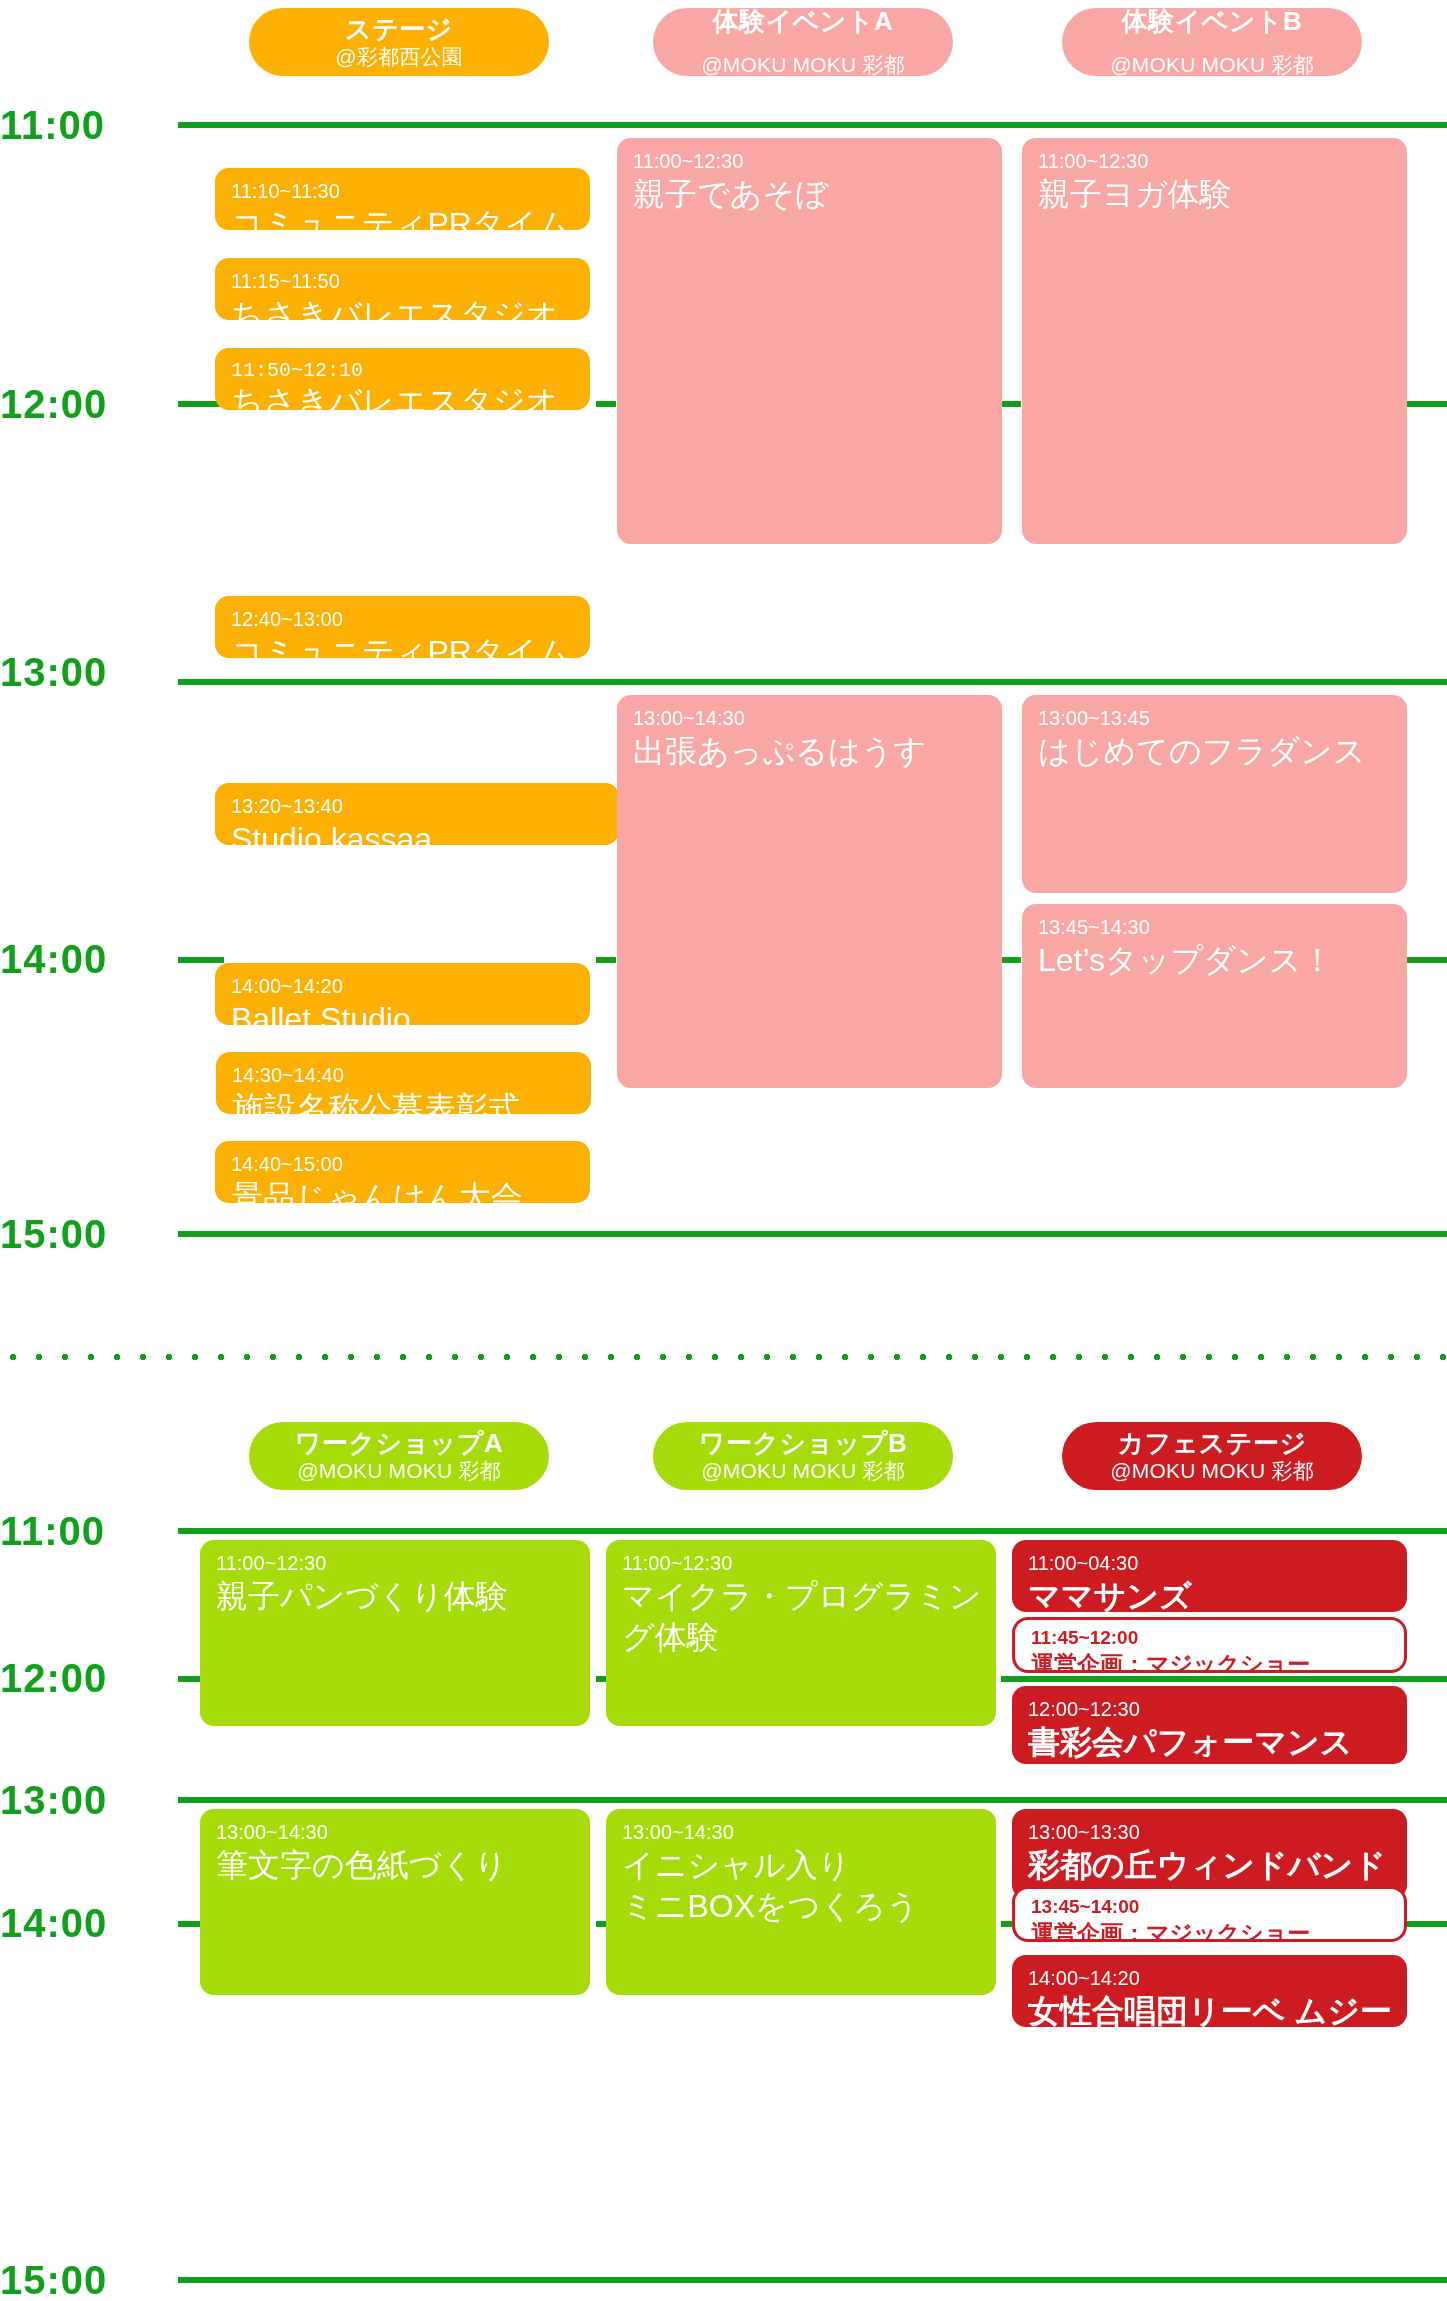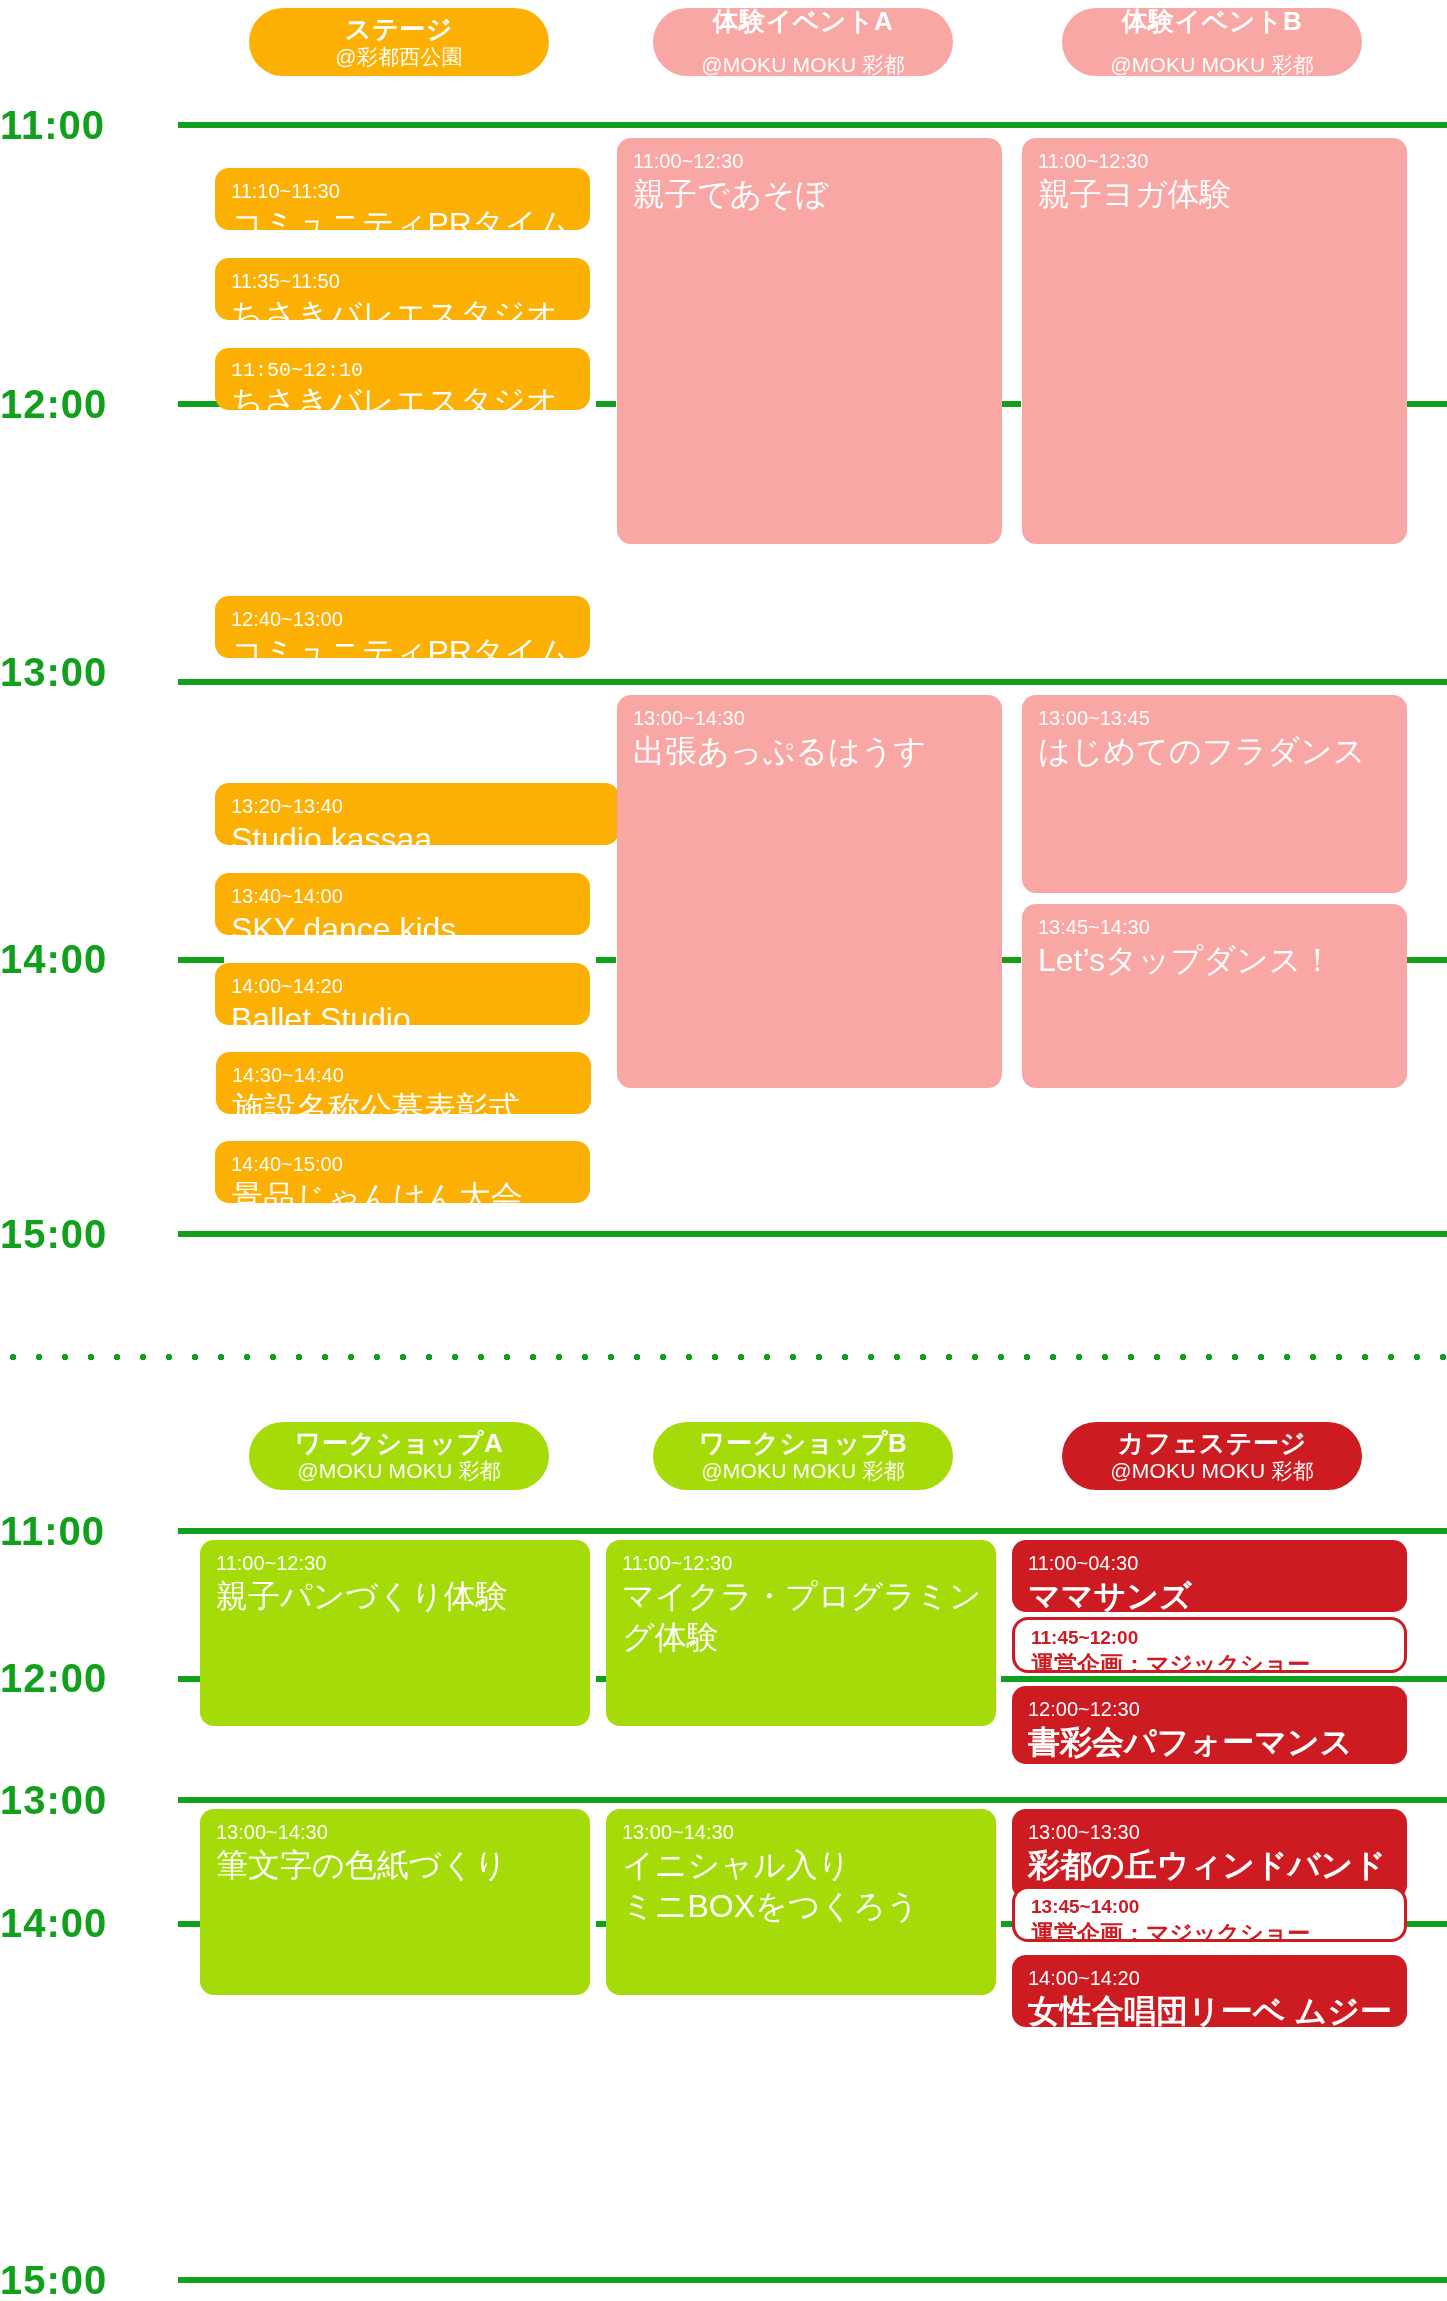--- a/index.html
+++ b/index.html
@@ -94,38 +94,34 @@
   <div class="hourline short" style="left:1405px;top:957px;width:42px;"></div>
 
   <div class="hourlabel" style="top:1214px;">15:00</div>
   <div class="hourline" style="left:178px;top:1231px;width:1269px;"></div>
 
   <div class="ev orange" style="left:215px;top:168px;width:375px;height:62px;">
     <span class="tm">11:10~11:30</span>
     <span class="nm">コミュニティPRタイム</span>
   </div>
   <div class="ev orange" style="left:215px;top:258px;width:375px;height:62px;">
-    <span class="tm">11:35~11:50</span>
+    <span class="tm">11:15~11:50</span>
     <span class="nm">ちさきバレエスタジオ</span>
   </div>
   <div class="ev orange" style="left:215px;top:348px;width:375px;height:62px;font-family:Liberation Mono, monospace;">
     <span class="tm">11:50~12:10</span>
     <span class="nm">ちさきバレエスタジオ</span>
   </div>
   <div class="ev orange" style="left:215px;top:596px;width:375px;height:62px;">
     <span class="tm">12:40~13:00</span>
     <span class="nm">コミュニティPRタイム</span>
   </div>
   <div class="ev orange" style="left:215px;top:783px;width:404px;height:62px;">
     <span class="tm">13:20~13:40</span>
     <span class="nm">Studio kassaa</span>
-  </div>
-  <div class="ev orange" style="left:215px;top:873px;width:375px;height:62px;">
-    <span class="tm">13:40~14:00</span>
-    <span class="nm">SKY dance kids</span>
   </div>
   <div class="ev orange" style="left:215px;top:963px;width:375px;height:62px;">
     <span class="tm">14:00~14:20</span>
     <span class="nm">Ballet Studio Chocolatier</span>
   </div>
   <div class="ev orange" style="left:216px;top:1052px;width:375px;height:62px;">
     <span class="tm">14:30~14:40</span>
     <span class="nm">施設名称公募表彰式</span>
   </div>
   <div class="ev orange" style="left:215px;top:1141px;width:375px;height:62px;">

